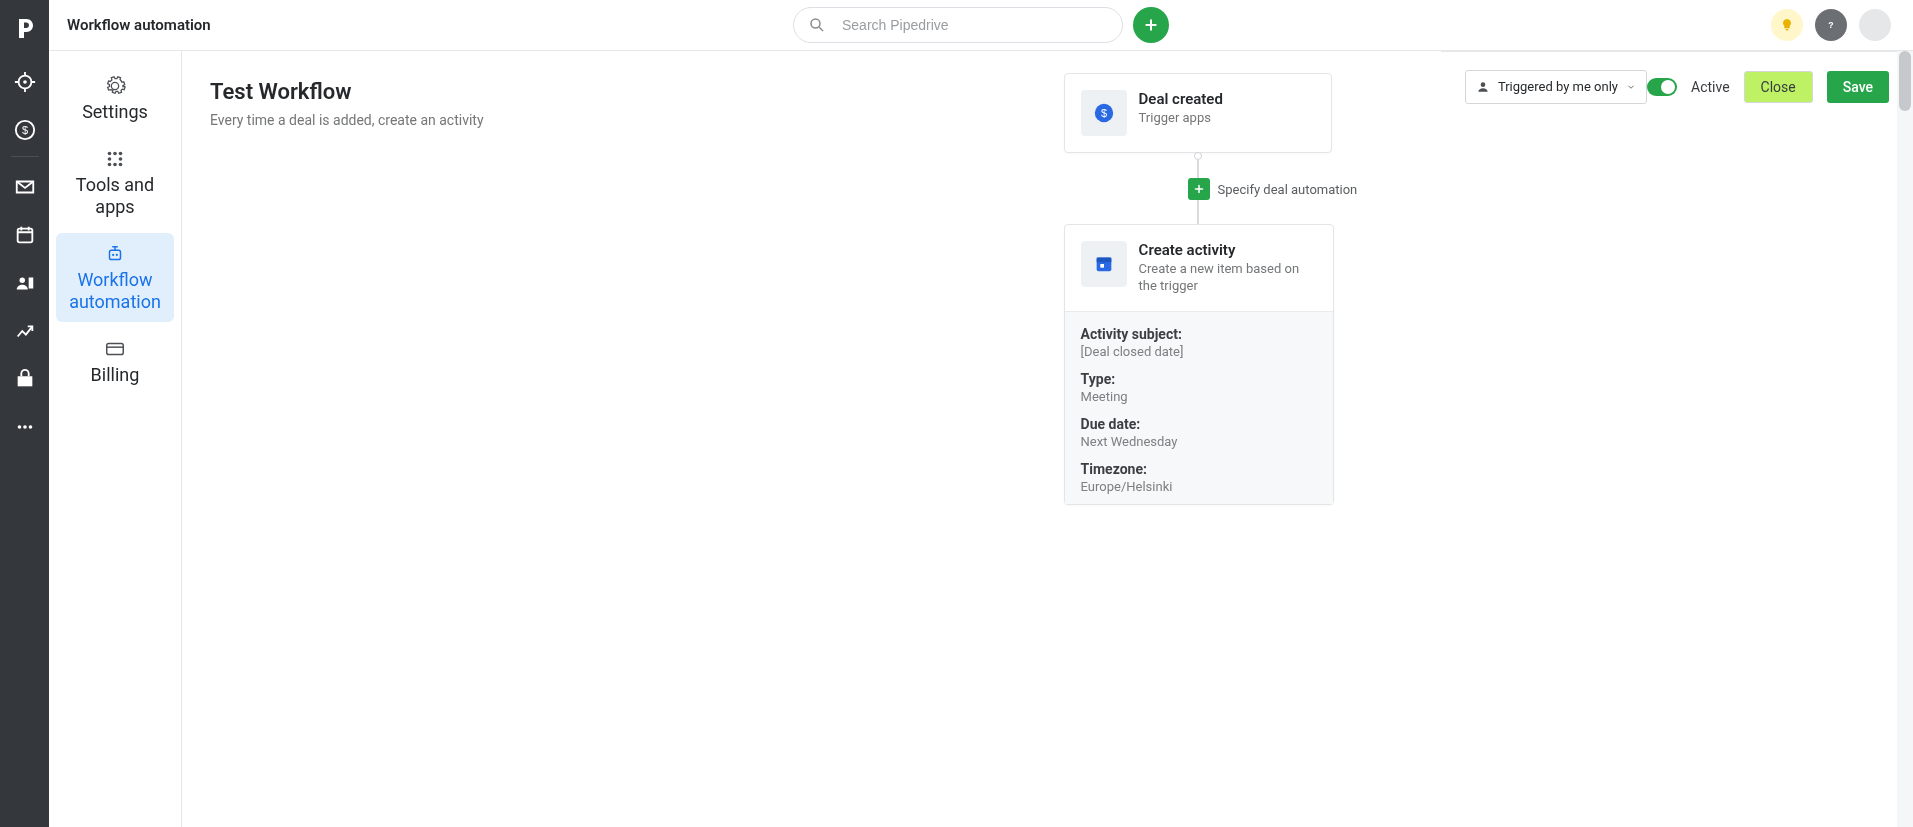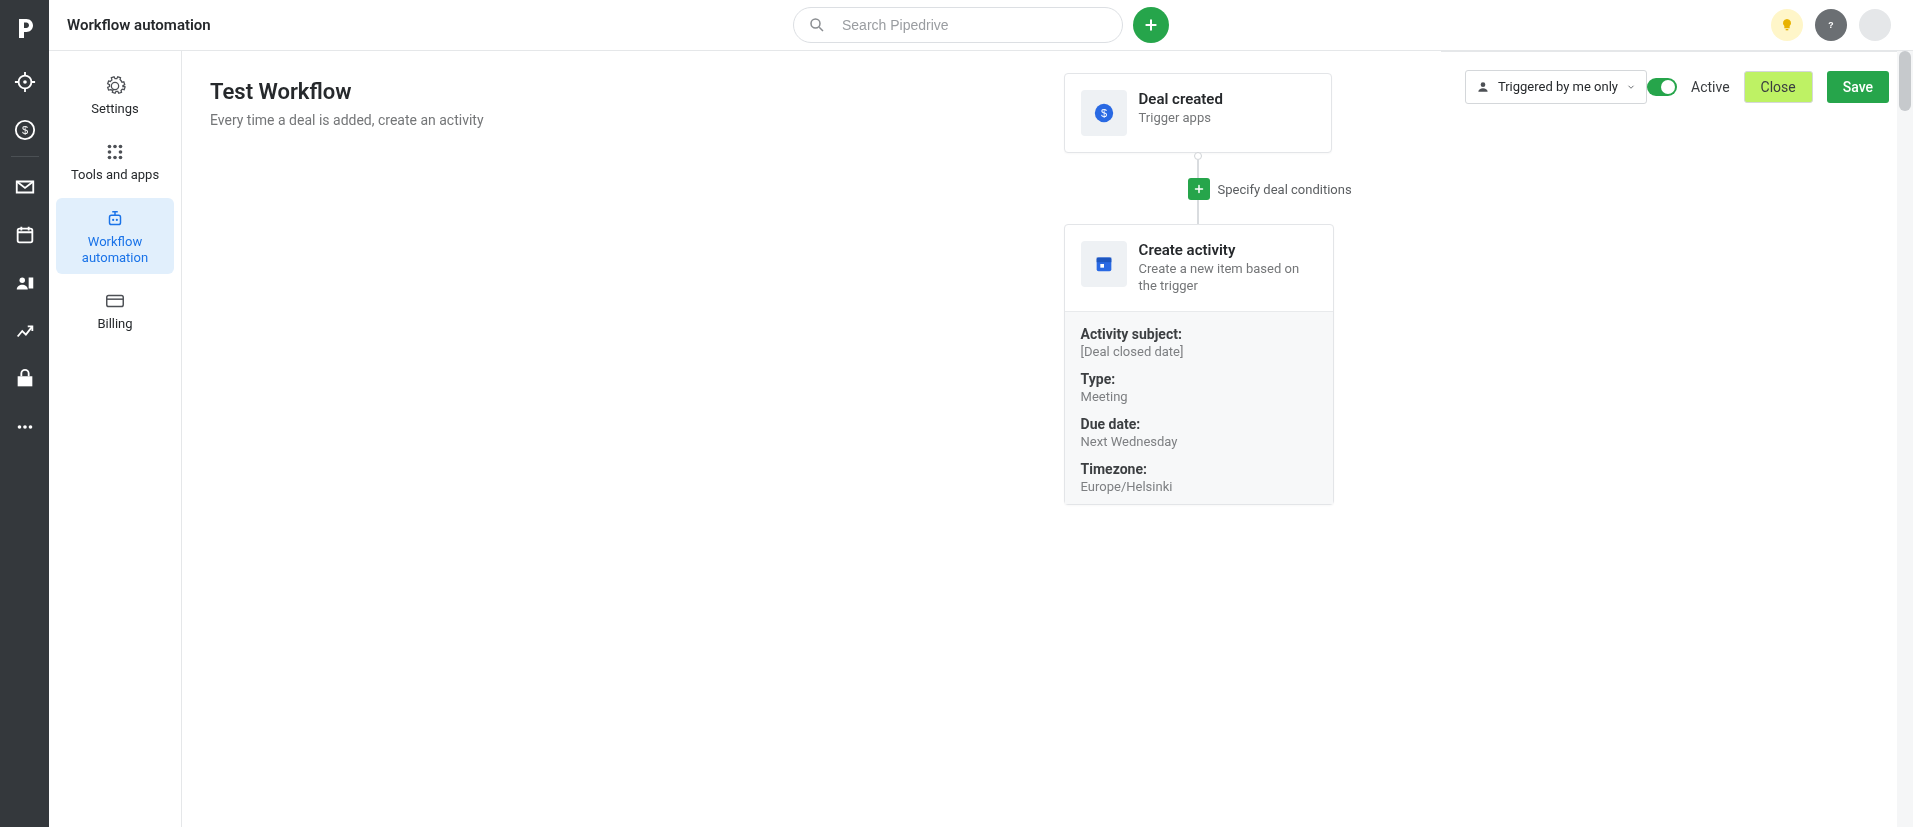--- a/index.html
+++ b/index.html
@@ -78,21 +78,21 @@
     padding-left:4px; padding-right:4px;
   }
   .subnav-item {
     width: 118px; padding: 10px 4px 8px; text-align: center; border-radius: 6px;
     cursor: pointer;
   }
   .subnav-item.active { background: #e1effc; color: #1a73e8; }
   .subnav-item.active .sub-icon svg { fill: #1a73e8; }
   .sub-icon { display:flex; justify-content:center; margin-bottom:4px; }
   .sub-icon svg { width: 22px; height: 22px; fill: #4d5055; }
-  .sub-label { font-size: 13px; line-height: 1.25; text-align: center; }
+  .sub-label { font-size: 18px; line-height: 1.25; text-align: center; }
 
   
   .main {
     position: relative; padding-top: 51px;
     display: flex; flex-direction: row; height: 100%;
     overflow: hidden;
   }
   .workflow-header {
     padding: 28px 28px 6px;
   }
@@ -311,21 +311,21 @@
 
       <div class="connector-dot" style="left:682px; top:101px;"></div>
       <div class="connector-line" style="left:685px; top:108px; height:65px;"></div>
 
       <div class="cond-btn" style="left:676px; top:127px;">
         <div class="cond-plus">
           <svg width="12" height="12" viewBox="0 0 24 24">
               <path d="M12 5v14M5 12h14" stroke="#fff" stroke-width="3" stroke-linecap="round"></path>
             </svg>
         </div>
-        <span>Specify deal conditions</span>
+        <span>Specify deal automation</span>
       </div>
 
       <div class="node" style="left:552px; top:173px; width:270px;">
         <div class="node-head">
           <div class="node-icon" style="background:#eef1f4;">
             <svg width="22" height="22" viewBox="0 0 24 24">
                 <rect x="4" y="5" width="16" height="15" rx="2" fill="#2969e3"></rect>
                 <rect x="4" y="5" width="16" height="5" fill="#1d56c0"></rect>
                 <rect x="8" y="12" width="4" height="4" fill="#fff"></rect>
               </svg>

